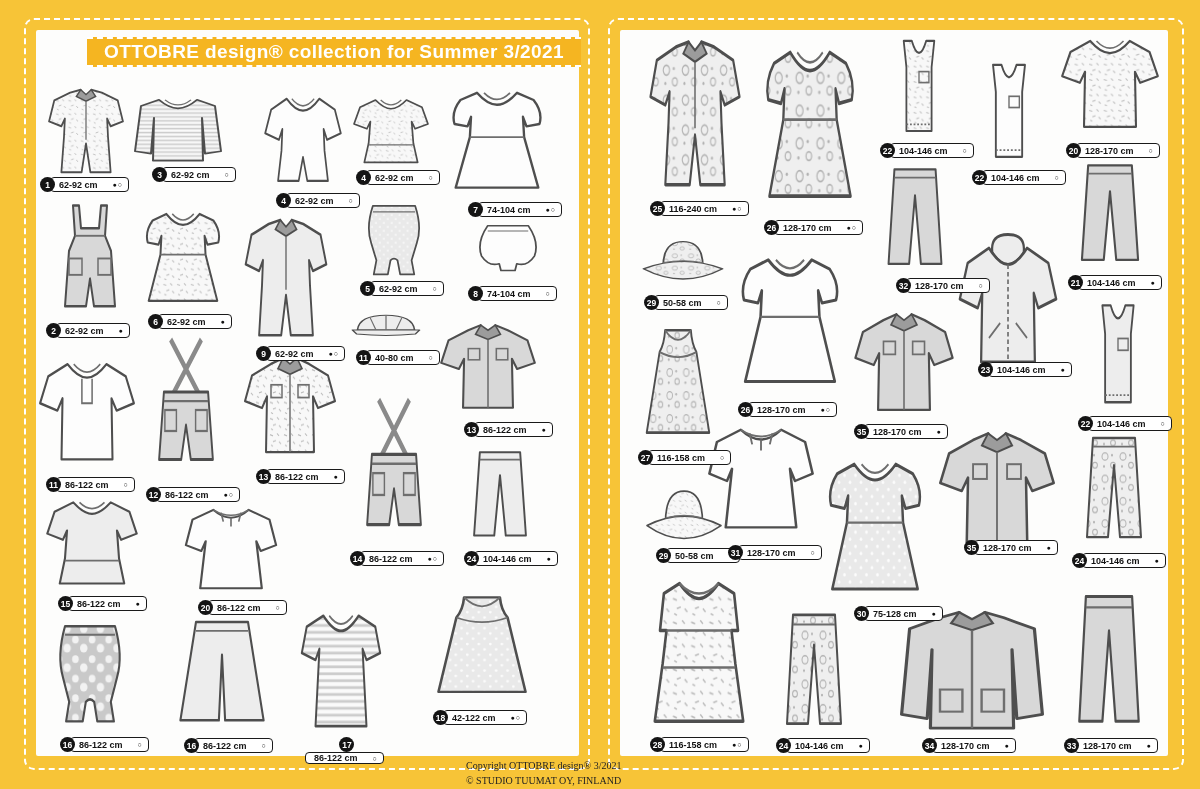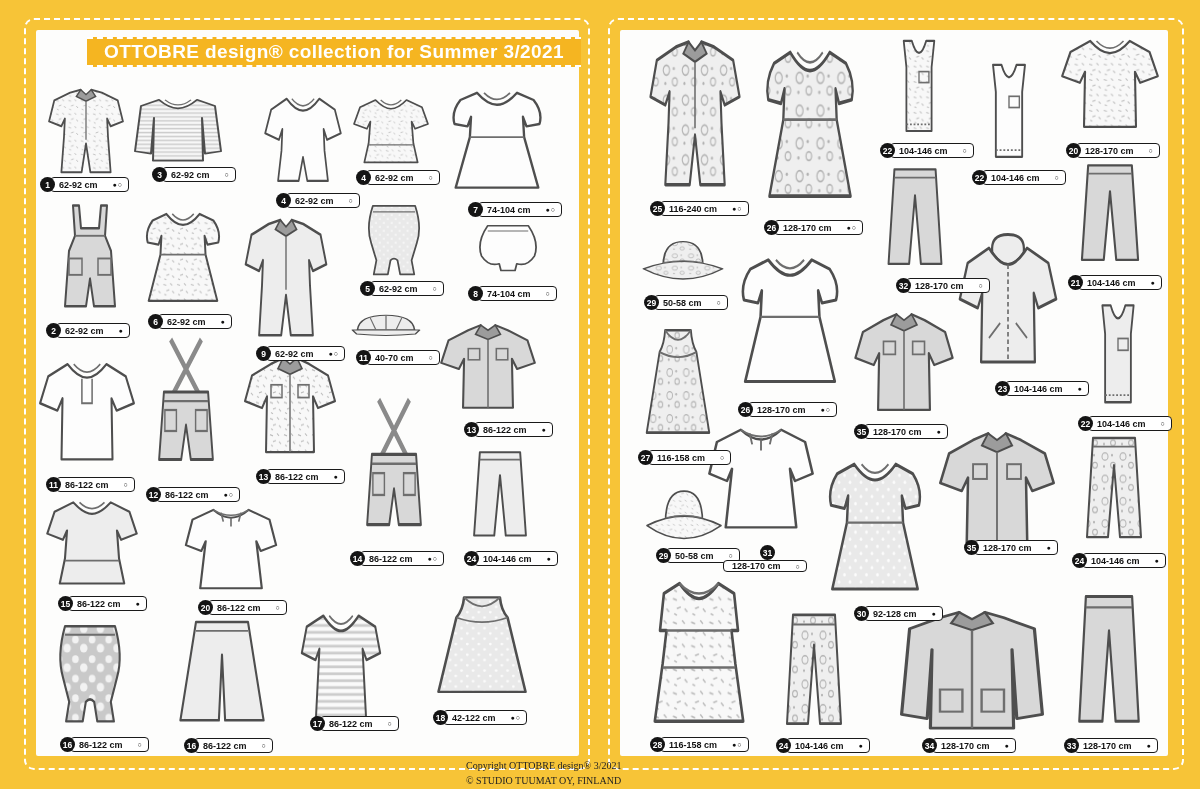--- a/index.html
+++ b/index.html
@@ -312,21 +312,21 @@
       </span>
     </div>
     <div class="garment" style="left: 344px; top: 306px; width: 84px; height: 46px;">
       <svg viewBox="0 0 100 100" preserveAspectRatio="none">
         <use href="#g-cap" fill="#ededed"></use>
       </svg>
     </div>
     <div class="plabel" style="left: 356px; top: 350px;">
       <span class="badge">11</span>
       <span class="sizebox">
-        <span>40-70 cm</span>
+        <span>40-80 cm</span>
         <span class="dots">○</span>
       </span>
     </div>
     <div class="garment" style="left: 36px; top: 352px; width: 102px; height: 122px;">
       <svg viewBox="0 0 100 100" preserveAspectRatio="none">
         <use href="#g-henley" fill="#fdfdfd"></use>
       </svg>
     </div>
     <div class="plabel" style="left: 46px; top: 477px;">
       <span class="badge">11</span>
@@ -441,21 +441,21 @@
       <span class="sizebox">
         <span>86-122 cm</span>
         <span class="dots">○</span>
       </span>
     </div>
     <div class="garment" style="left: 292px; top: 602px; width: 98px; height: 138px;">
       <svg viewBox="0 0 100 100" preserveAspectRatio="none">
         <use href="#g-nightdress" fill="url(#pat-stripe)"></use>
       </svg>
     </div>
-    <div class="plabel" style="left: 310px; top: 716px;">
+    <div class="plabel" style="left: 310px; top: 737px; flex-direction: column;">
       <span class="badge">17</span>
       <span class="sizebox">
         <span>86-122 cm</span>
         <span class="dots">○</span>
       </span>
     </div>
     <div class="garment" style="left: 418px; top: 588px; width: 128px; height: 118px;">
       <svg viewBox="0 0 100 100" preserveAspectRatio="none">
         <use href="#g-dress-sl" fill="url(#pat-dot)"></use>
       </svg>
@@ -597,21 +597,21 @@
       <span class="sizebox">
         <span>128-170 cm</span>
         <span class="dots">●</span>
       </span>
     </div>
     <div class="garment" style="left: 952px; top: 230px; width: 112px; height: 150px;">
       <svg viewBox="0 0 100 100" preserveAspectRatio="none">
         <use href="#g-hoodie" fill="#ededed"></use>
       </svg>
     </div>
-    <div class="plabel" style="left: 978px; top: 381px; margin-left: 17px;">
+    <div class="plabel" style="left: 978px; top: 362px;">
       <span class="badge">23</span>
       <span class="sizebox">
         <span>104-146 cm</span>
         <span class="dots">●</span>
       </span>
     </div>
     <div class="garment" style="left: 1072px; top: 296px; width: 92px; height: 118px;">
       <svg viewBox="0 0 100 100" preserveAspectRatio="none">
         <use href="#g-tank" fill="#ededed"></use>
       </svg>
@@ -633,36 +633,36 @@
       <span class="sizebox">
         <span>50-58 cm</span>
         <span class="dots">○</span>
       </span>
     </div>
     <div class="garment" style="left: 698px; top: 420px; width: 126px; height: 122px;">
       <svg viewBox="0 0 100 100" preserveAspectRatio="none">
         <use href="#g-blouse" fill="#fdfdfd"></use>
       </svg>
     </div>
-    <div class="plabel" style="left: 728px; top: 545px; flex-direction: column;">
+    <div class="plabel" style="left: 728px; top: 545px;">
       <span class="badge">31</span>
       <span class="sizebox">
         <span>128-170 cm</span>
         <span class="dots">○</span>
       </span>
     </div>
     <div class="garment" style="left: 814px; top: 450px; width: 122px; height: 158px;">
       <svg viewBox="0 0 100 100" preserveAspectRatio="none">
         <use href="#g-dress" fill="url(#pat-dot)"></use>
       </svg>
     </div>
     <div class="plabel" style="left: 854px; top: 606px;">
       <span class="badge">30</span>
       <span class="sizebox">
-        <span>92-128 cm</span>
+        <span>75-128 cm</span>
         <span class="dots">●</span>
       </span>
     </div>
     <div class="garment" style="left: 934px; top: 424px; width: 126px; height: 134px;">
       <svg viewBox="0 0 100 100" preserveAspectRatio="none">
         <use href="#g-shirt" fill="#d8d8d8"></use>
       </svg>
     </div>
     <div class="plabel" style="left: 964px; top: 540px;">
       <span class="badge">35</span>

